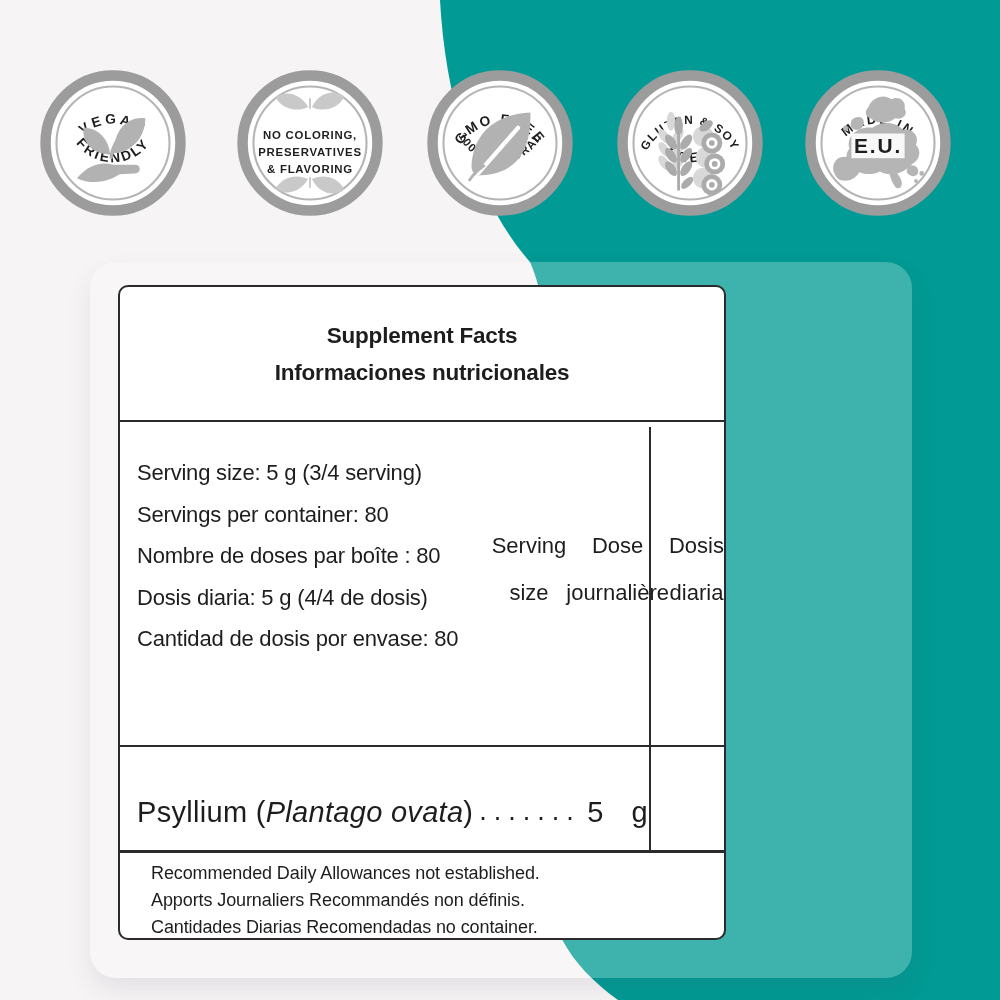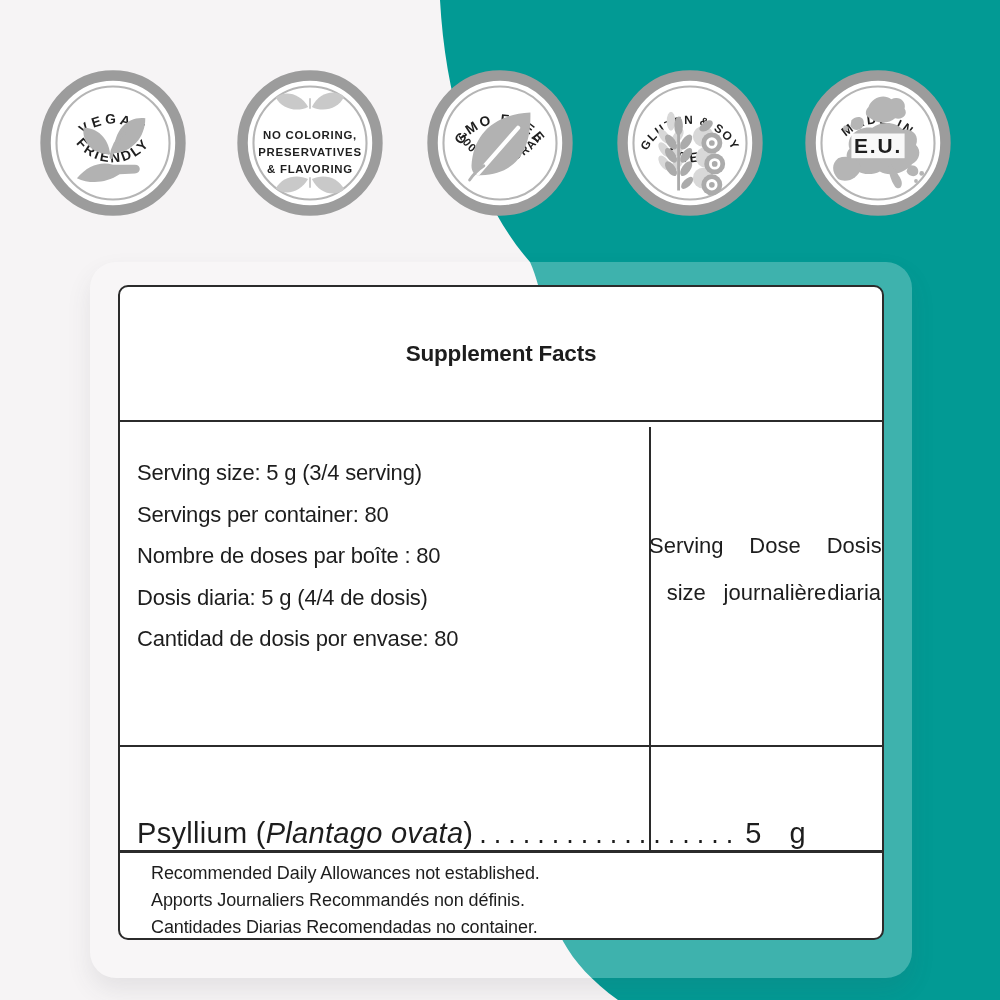--- a/index.html
+++ b/index.html
@@ -14,21 +14,21 @@
   .badge{position:absolute;top:67px;width:152px;height:152px;}
   .badge text{font-family:"Liberation Sans", sans-serif;font-weight:bold;fill:#1e1e1e;}
   
   .card-glow{
     position:absolute;left:90px;top:262px;width:822px;height:716px;
     background:rgba(255,255,255,0.24);border-radius:26px;
     box-shadow:0 12px 24px rgba(70,70,80,0.10);
   }
   
   .panel{
-    position:absolute;left:118px;top:285px;width:766px;height:655px;
+    position:absolute;left:118px;top:285px;width:608px;height:655px;
     box-sizing:border-box;background:#ffffff;
     border:2px solid #2b2b2b;border-radius:10px;
     display:flex;flex-direction:column;
   }
   .panel-header{
     height:138px;display:flex;flex-direction:column;justify-content:center;
     align-items:center;text-align:center;
     font-weight:bold;font-size:22.5px;line-height:37px;letter-spacing:-0.2px;
   }
   .rule{background:#2b2b2b;height:2px;flex:0 0 auto;}
@@ -37,21 +37,21 @@
   .col-left{
     width:529px;box-sizing:border-box;padding:30px 0 0 17px;
     font-size:22px;line-height:41.5px;letter-spacing:-0.2px;white-space:nowrap;border-radius:8px;
   }
   .col-right{
     flex:1;display:flex;flex-direction:row;justify-content:center;
     align-items:center;text-align:center;gap:0;
     font-size:22px;line-height:47px;padding-bottom:30px;
   }
   .ing-row{
-    height:86px;display:flex;align-items:flex-end;
+    height:86px;display:flex;align-items:flex-start;
     box-sizing:border-box;padding:30px 76px 0 17px;
     font-size:29px;letter-spacing:0.3px;position:relative;z-index:1;white-space:nowrap;margin-top:19px;
   }
   .ing-row .latin{font-style:italic;}
   .ing-row .dots{
     flex:1;overflow:hidden;white-space:nowrap;margin:0 6px;
     font-size:27px;letter-spacing:7px;
   }
   .ing-row .unit{margin-left:28px;}
   .panel-foot{
@@ -202,20 +202,21 @@
     </g>
     <rect x="52" y="70" width="56" height="26" fill="#ffffff" opacity="0.9"></rect>
     <text x="80" y="90" text-anchor="middle" font-size="22" letter-spacing="2">E.U.</text>
   </svg>
 
   <div class="panel">
     <div class="col-divider"></div>
 
     <div class="panel-header">
       <div>Supplement Facts</div>
+      <div>Informaciones nutricionales</div>
     </div>
 
     <div class="rule"></div>
 
     <div class="panel-body">
       <div class="col-left">
         <div>Serving size: 5 g (3/4 serving)</div>
         <div>Servings per container: 80</div>
         <div>Nombre de doses par boîte : 80</div>
         <div>Dosis diaria: 5 g (4/4 de dosis)</div>

